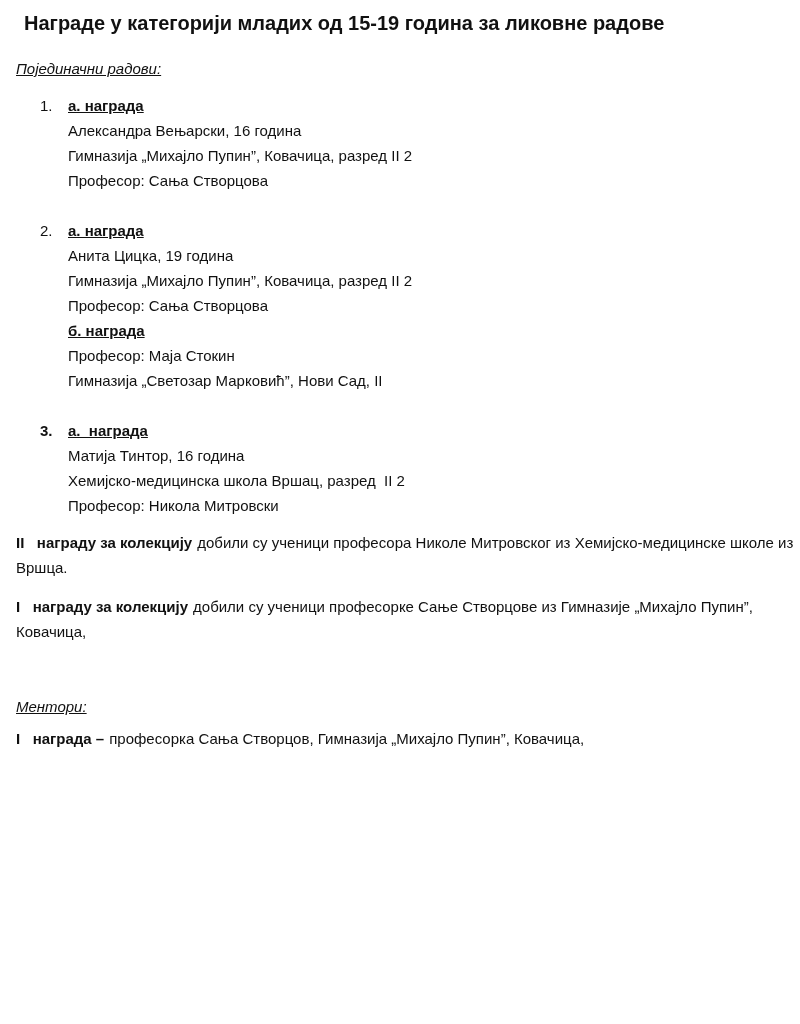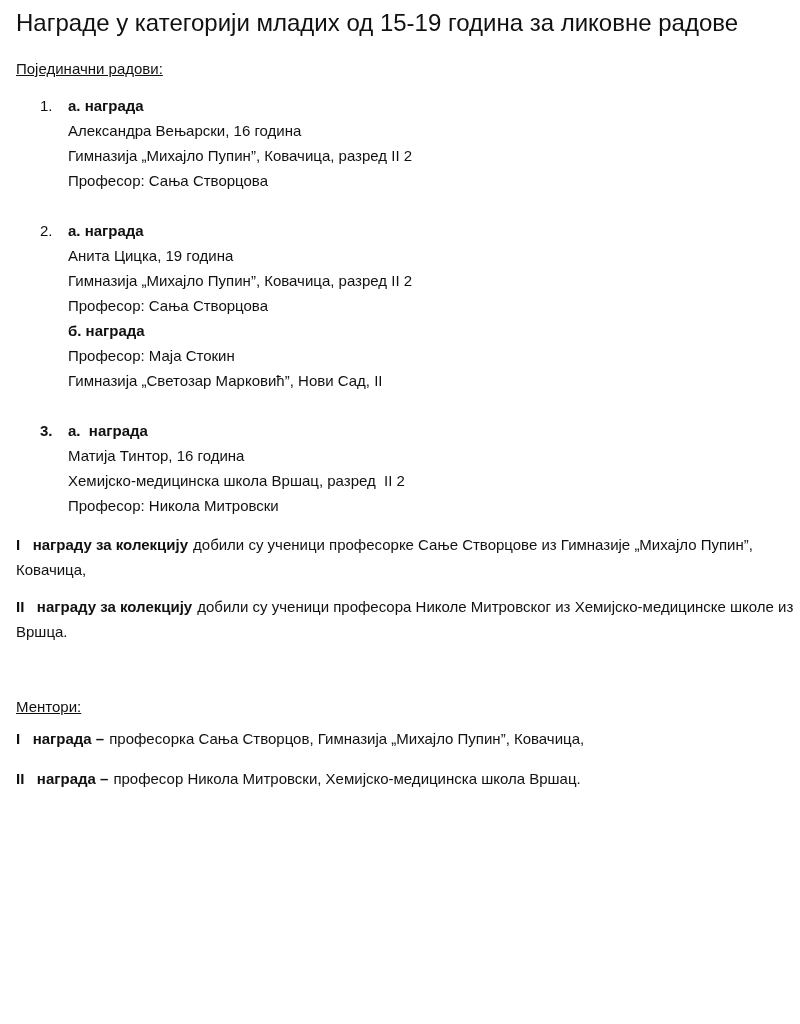--- a/index.html
+++ b/index.html
@@ -9,42 +9,43 @@
     box-sizing: border-box;
     padding: 10px 16px;
     background: #ffffff;
     color: #111111;
     font-family: "Liberation Sans", sans-serif;
     font-size: 15px;
     line-height: 25px;
     overflow: hidden;
   }
   .title {
-    font-size: 24px;
+    font-size: 20px;
     line-height: 26px;
-    font-weight: 400;
-    margin: 0 0 20px 0;
+    font-weight: 700;
+    margin: 0 0 20px 8px;
     white-space: pre;
   }
   .sec-heading {
     margin: 0;
     font-weight: 400;
   }
-  .sec-heading > span { text-decoration: underline; white-space: pre; }
+  .sec-heading > span { text-decoration: underline; white-space: pre; font-style: italic; }
   .heading-collections { margin-top: 55px; }
   .heading-mentors { margin-top: 50px; }
 
   .award-list { margin-top: 12px; }
   .list-item { display: flex; }
   .list-item + .list-item { margin-top: 25px; }
   .num { flex: 0 0 auto; width: 28px; margin-left: 24px; }
   .num.bold { font-weight: 700; }
   .item-body { flex: 1 1 auto; min-width: 0; }
   .award-label > span {
     font-weight: 700;
+    text-decoration: underline;
     white-space: pre;
   }
   .line { white-space: pre; }
 
   .para { margin: 0; }
   .para-first { margin-top: 14px; }
   .para-second { margin-top: 12px; }
   .entry-line1 { white-space: pre; }
   .lead { font-weight: 700; padding-right: 5px; white-space: pre; }
   .mentor-line { margin: 0; white-space: pre; }
@@ -99,29 +100,28 @@
           <div class="line">Матија Тинтор, 16 година</div>
           <div class="line">Хемијско-медицинска школа Вршац, разред  II 2</div>
           <div class="line">Професор: Никола Митровски</div>
         </div>
       </div>
     </div>
 
   </div>
 
 
+  <div class="para para-second">
+    <div class="entry-line1"><span class="lead">II   награду за колекцију</span><span>добили су ученици професора Николе Митровског из Хемијско-медицинске школе из</span></div>
+    <div class="line">Вршца.</div>
+  </div>
+
   <div class="para para-first">
     <div class="entry-line1"><span class="lead">I   награду за колекцију</span><span>добили су ученици професорке Сање Створцове из Гимназије „Михајло Пупин”,</span></div>
     <div class="line">Ковачица,</div>
-  </div>
-
-  <div class="para para-second">
-    <div class="entry-line1"><span class="lead">II   награду за колекцију</span><span>добили су ученици професора Николе Митровског из Хемијско-медицинске школе из</span></div>
-    <div class="line">Вршца.</div>
   </div>
 
   <div class="sec-heading heading-mentors"><span>Ментори:</span></div>
 
   <div class="mentor-line mentor-line-1"><span class="lead">I   награда –</span><span>професорка Сања Створцов, Гимназија „Михајло Пупин”, Ковачица,</span></div>
 
-  <div class="mentor-line mentor-line-2"><span class="lead">II   награда –</span><span>професор Никола Митровски, Хемијско-медицинска школа Вршац.</span></div>
 
 </div>
 
 </body></html>

